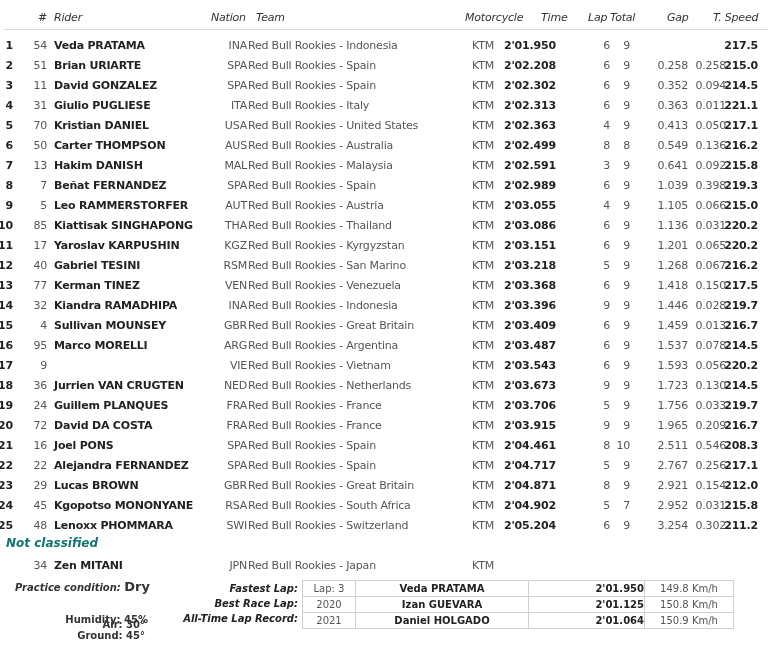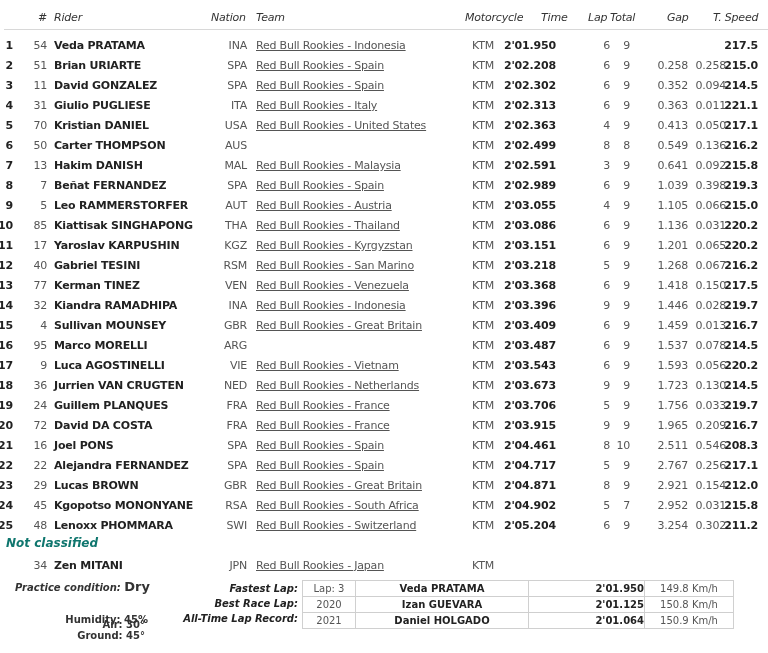--- a/index.html
+++ b/index.html
@@ -7,21 +7,21 @@
          font-family:"DejaVu Sans", "Liberation Sans", sans-serif; color:#3a3a3a; }
   .hdr { position:absolute; top:0; left:0; width:768px; height:29px; }
   .hdr span { position:absolute; top:11px; font-size:11px; font-style:italic; color:#333; letter-spacing:-0.2px; }
   .hline { position:absolute; left:4px; top:29px; width:764px; height:1px; background:#d8d8d8; }
   .row { position:absolute; left:0; width:768px; height:20px; font-size:11px; }
   .row span { position:absolute; top:0; line-height:20px; white-space:nowrap; letter-spacing:-0.2px; }
   .pos { right:755px; width:20px; text-align:right; font-weight:bold; color:#222; }
   .num { right:721px; text-align:center; color:#555; }
   .rider { left:54px; font-weight:bold; color:#222; }
   .nation { right:521px; text-align:right; color:#555; }
-  .team { left:256px; color:#555;text-decoration:underline; }
+  .team { left:248px; color:#555; }
   .moto { right:274px; text-align:right; color:#555; }
   .time { left:504px; font-weight:bold; color:#222; }
   .lap { right:158px; text-align:right; color:#555; }
   .total { right:138px; text-align:right; color:#555; }
   .gap1 { right:80px; text-align:right; color:#555; }
   .gap2 { right:42px; text-align:right; color:#555; }
   .speed { right:10px; text-align:right; font-weight:bold; color:#222; }
   .nc { position:absolute; left:6px; top:536px; font-size:12px; font-weight:bold; font-style:italic; color:#0f766e; }
   .cond { position:absolute; font-size:10px; font-weight:bold; color:#333; white-space:nowrap; text-align:right; }
   .cond .big { font-size:13px; font-style:normal; }
@@ -122,20 +122,21 @@
       <span class="total">9</span>
       <span class="gap1">0.413</span>
       <span class="gap2">0.050</span>
       <span class="speed">217.1</span>
     </div>
     <div class="row" style="top: 136px;">
       <span class="pos">6</span>
       <span class="num">50</span>
       <span class="rider">Carter THOMPSON</span>
       <span class="nation">AUS</span>
+      <span class="team">Red Bull Rookies - Australia</span>
       <span class="moto">KTM</span>
       <span class="time">2'02.499</span>
       <span class="lap">8</span>
       <span class="total">8</span>
       <span class="gap1">0.549</span>
       <span class="gap2">0.136</span>
       <span class="speed">216.2</span>
     </div>
     <div class="row" style="top: 156px;">
       <span class="pos">7</span>
@@ -261,32 +262,32 @@
       <span class="total">9</span>
       <span class="gap1">1.459</span>
       <span class="gap2">0.013</span>
       <span class="speed">216.7</span>
     </div>
     <div class="row" style="top: 336px;">
       <span class="pos">16</span>
       <span class="num">95</span>
       <span class="rider">Marco MORELLI</span>
       <span class="nation">ARG</span>
+      <span class="team">Red Bull Rookies - Argentina</span>
       <span class="moto">KTM</span>
       <span class="time">2'03.487</span>
       <span class="lap">6</span>
       <span class="total">9</span>
       <span class="gap1">1.537</span>
       <span class="gap2">0.078</span>
       <span class="speed">214.5</span>
     </div>
     <div class="row" style="top: 356px;">
       <span class="pos">17</span>
       <span class="num">9</span>
-      <span class="rider">Luca AGOSTINELLI</span>
       <span class="nation">VIE</span>
       <span class="team">Red Bull Rookies - Vietnam</span>
       <span class="moto">KTM</span>
       <span class="time">2'03.543</span>
       <span class="lap">6</span>
       <span class="total">9</span>
       <span class="gap1">1.593</span>
       <span class="gap2">0.056</span>
       <span class="speed">220.2</span>
     </div>

